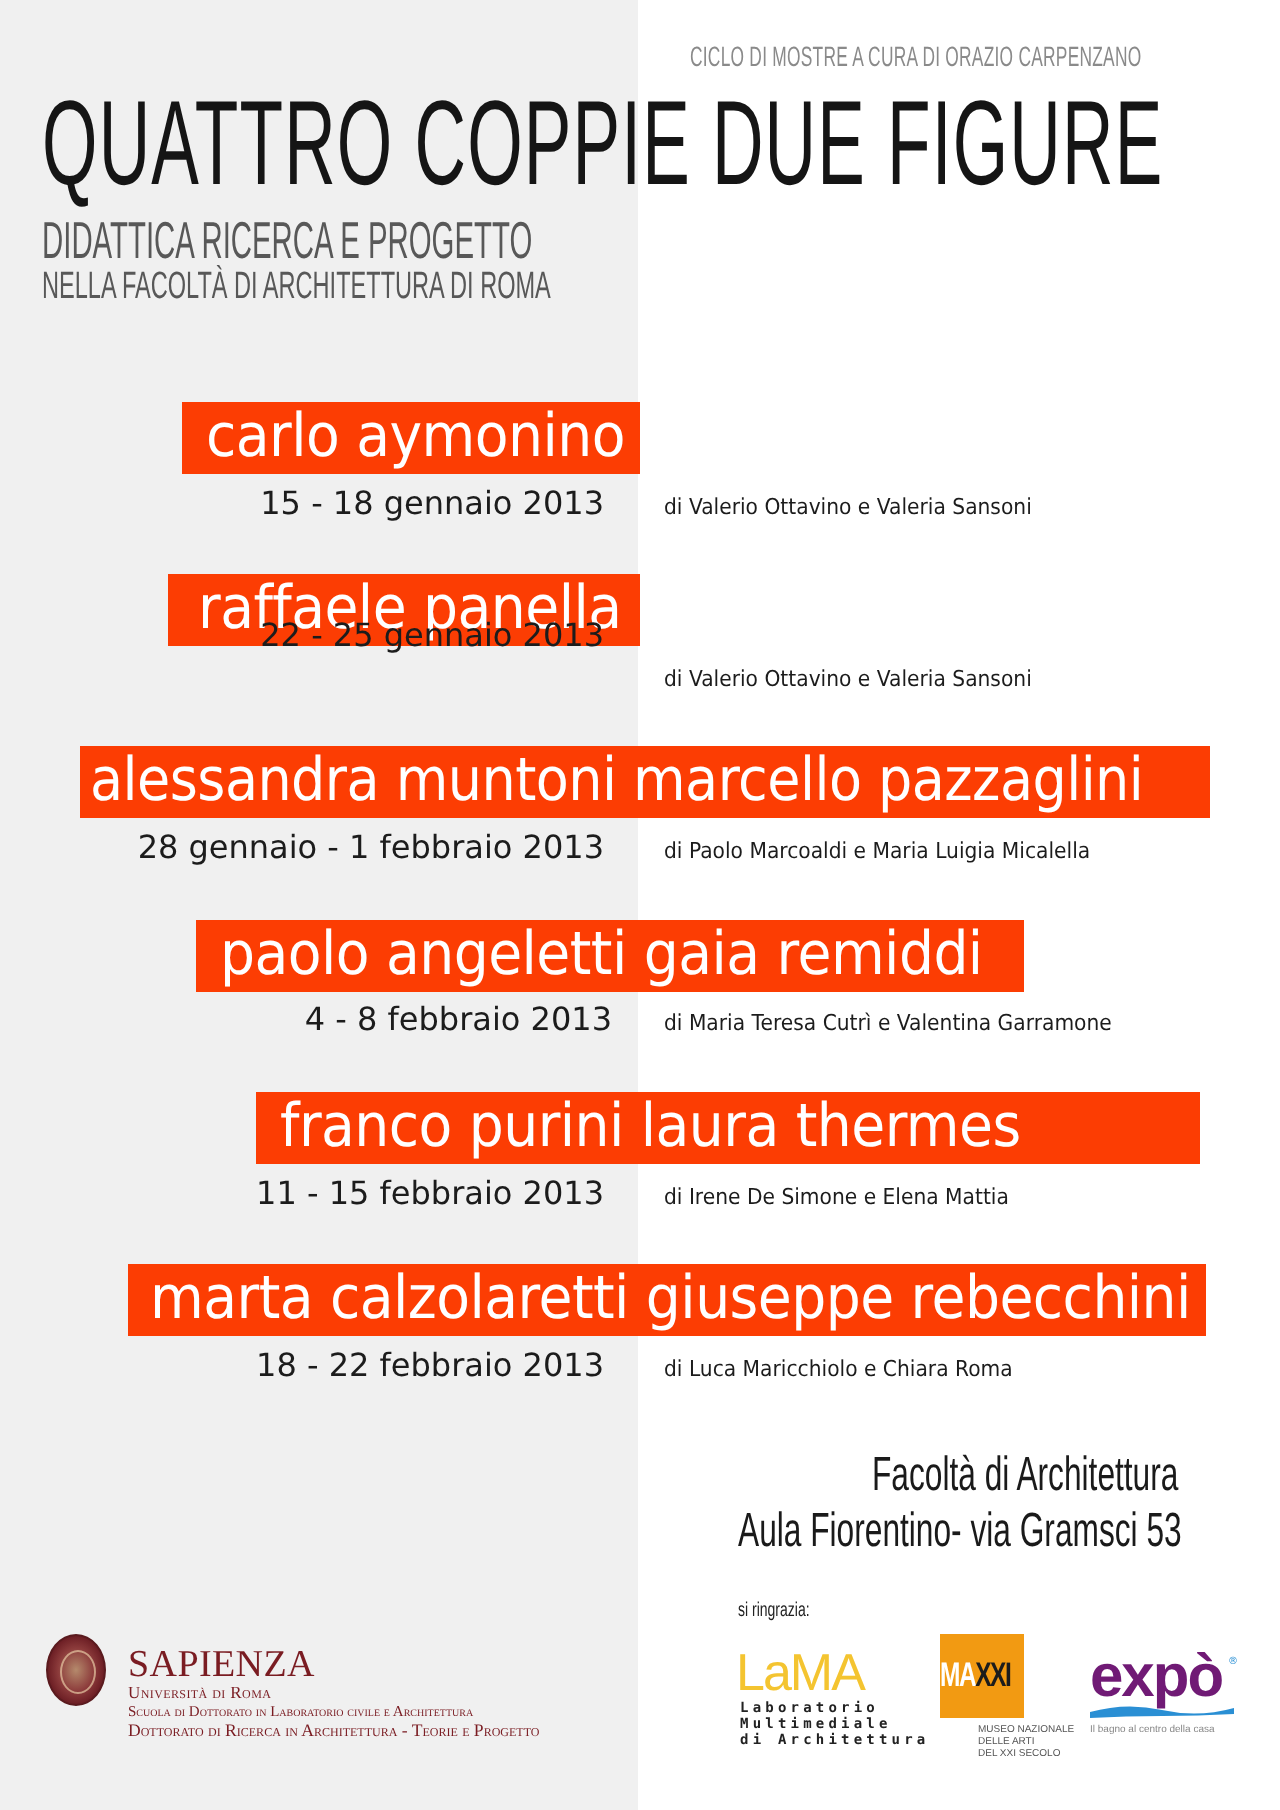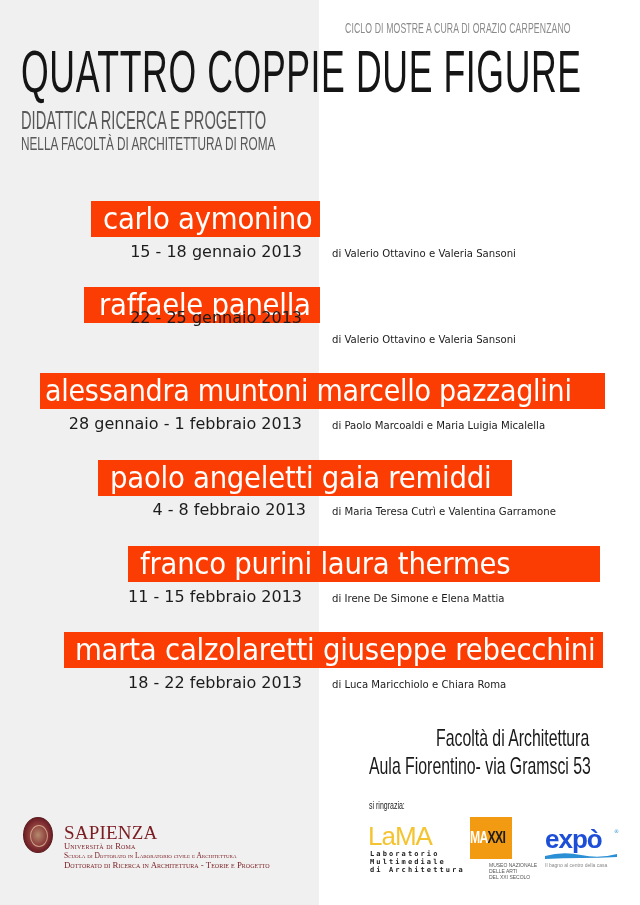--- a/index.html
+++ b/index.html
@@ -121,21 +121,21 @@
     font-size: 17px; font-weight: bold; color: #fff; letter-spacing: -1px;
     transform: scaleX(0.72); transform-origin: left top;
   }
   .maxxi-text .xxi { color: #1c1c1c; }
   .maxxi-cap {
     position: absolute; left: 489px; font-size: 5px; line-height: 5.5px; color: #555;
     font-family: "Liberation Sans", sans-serif; white-space: nowrap;
   }
   .expo {
     left: 545px; top: 824px; font-family: "Liberation Sans", sans-serif;
-    font-size: 26px; font-weight: bold; color: #1d4ed8; letter-spacing: -1px;
+    font-size: 30px; font-weight: bold; color: #701a75; letter-spacing: -1px;
     line-height: 30px;
   }
   .expo-reg {
     left: 614px; top: 828px; font-size: 5px; color: #2a8fd4;
   }
   .expo-wave {
     position: absolute; left: 545px; top: 851px; width: 72px; height: 8px;
   }
   .expo-tag {
     left: 545px; top: 862px; font-size: 5px; color: #888;

